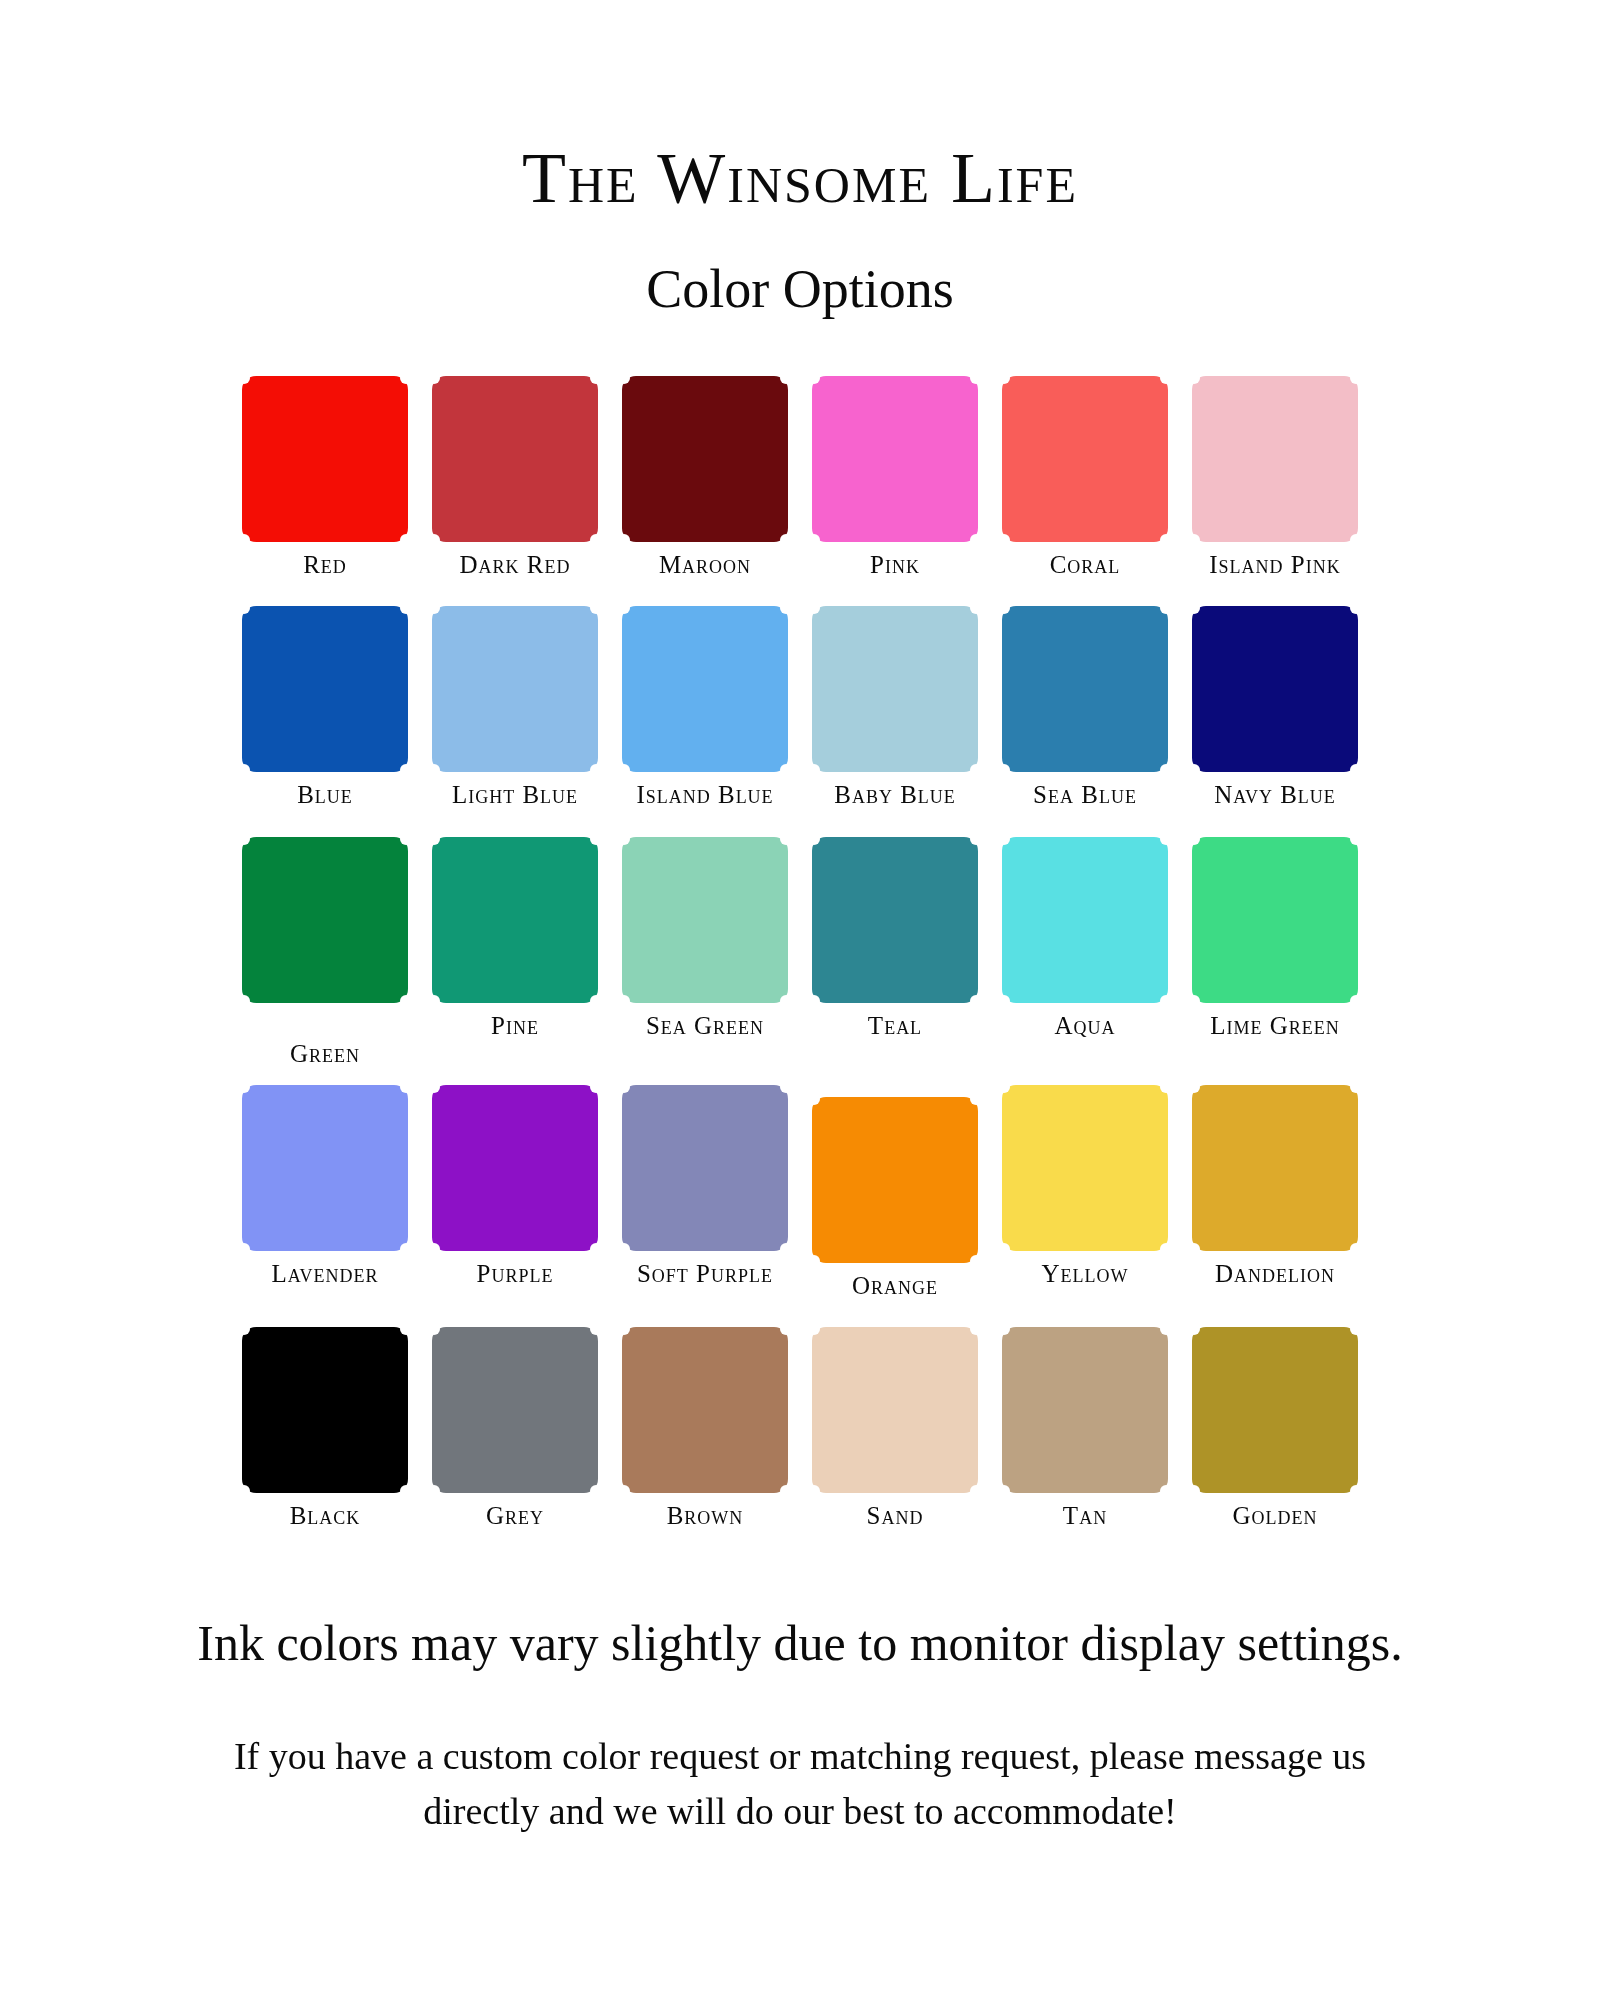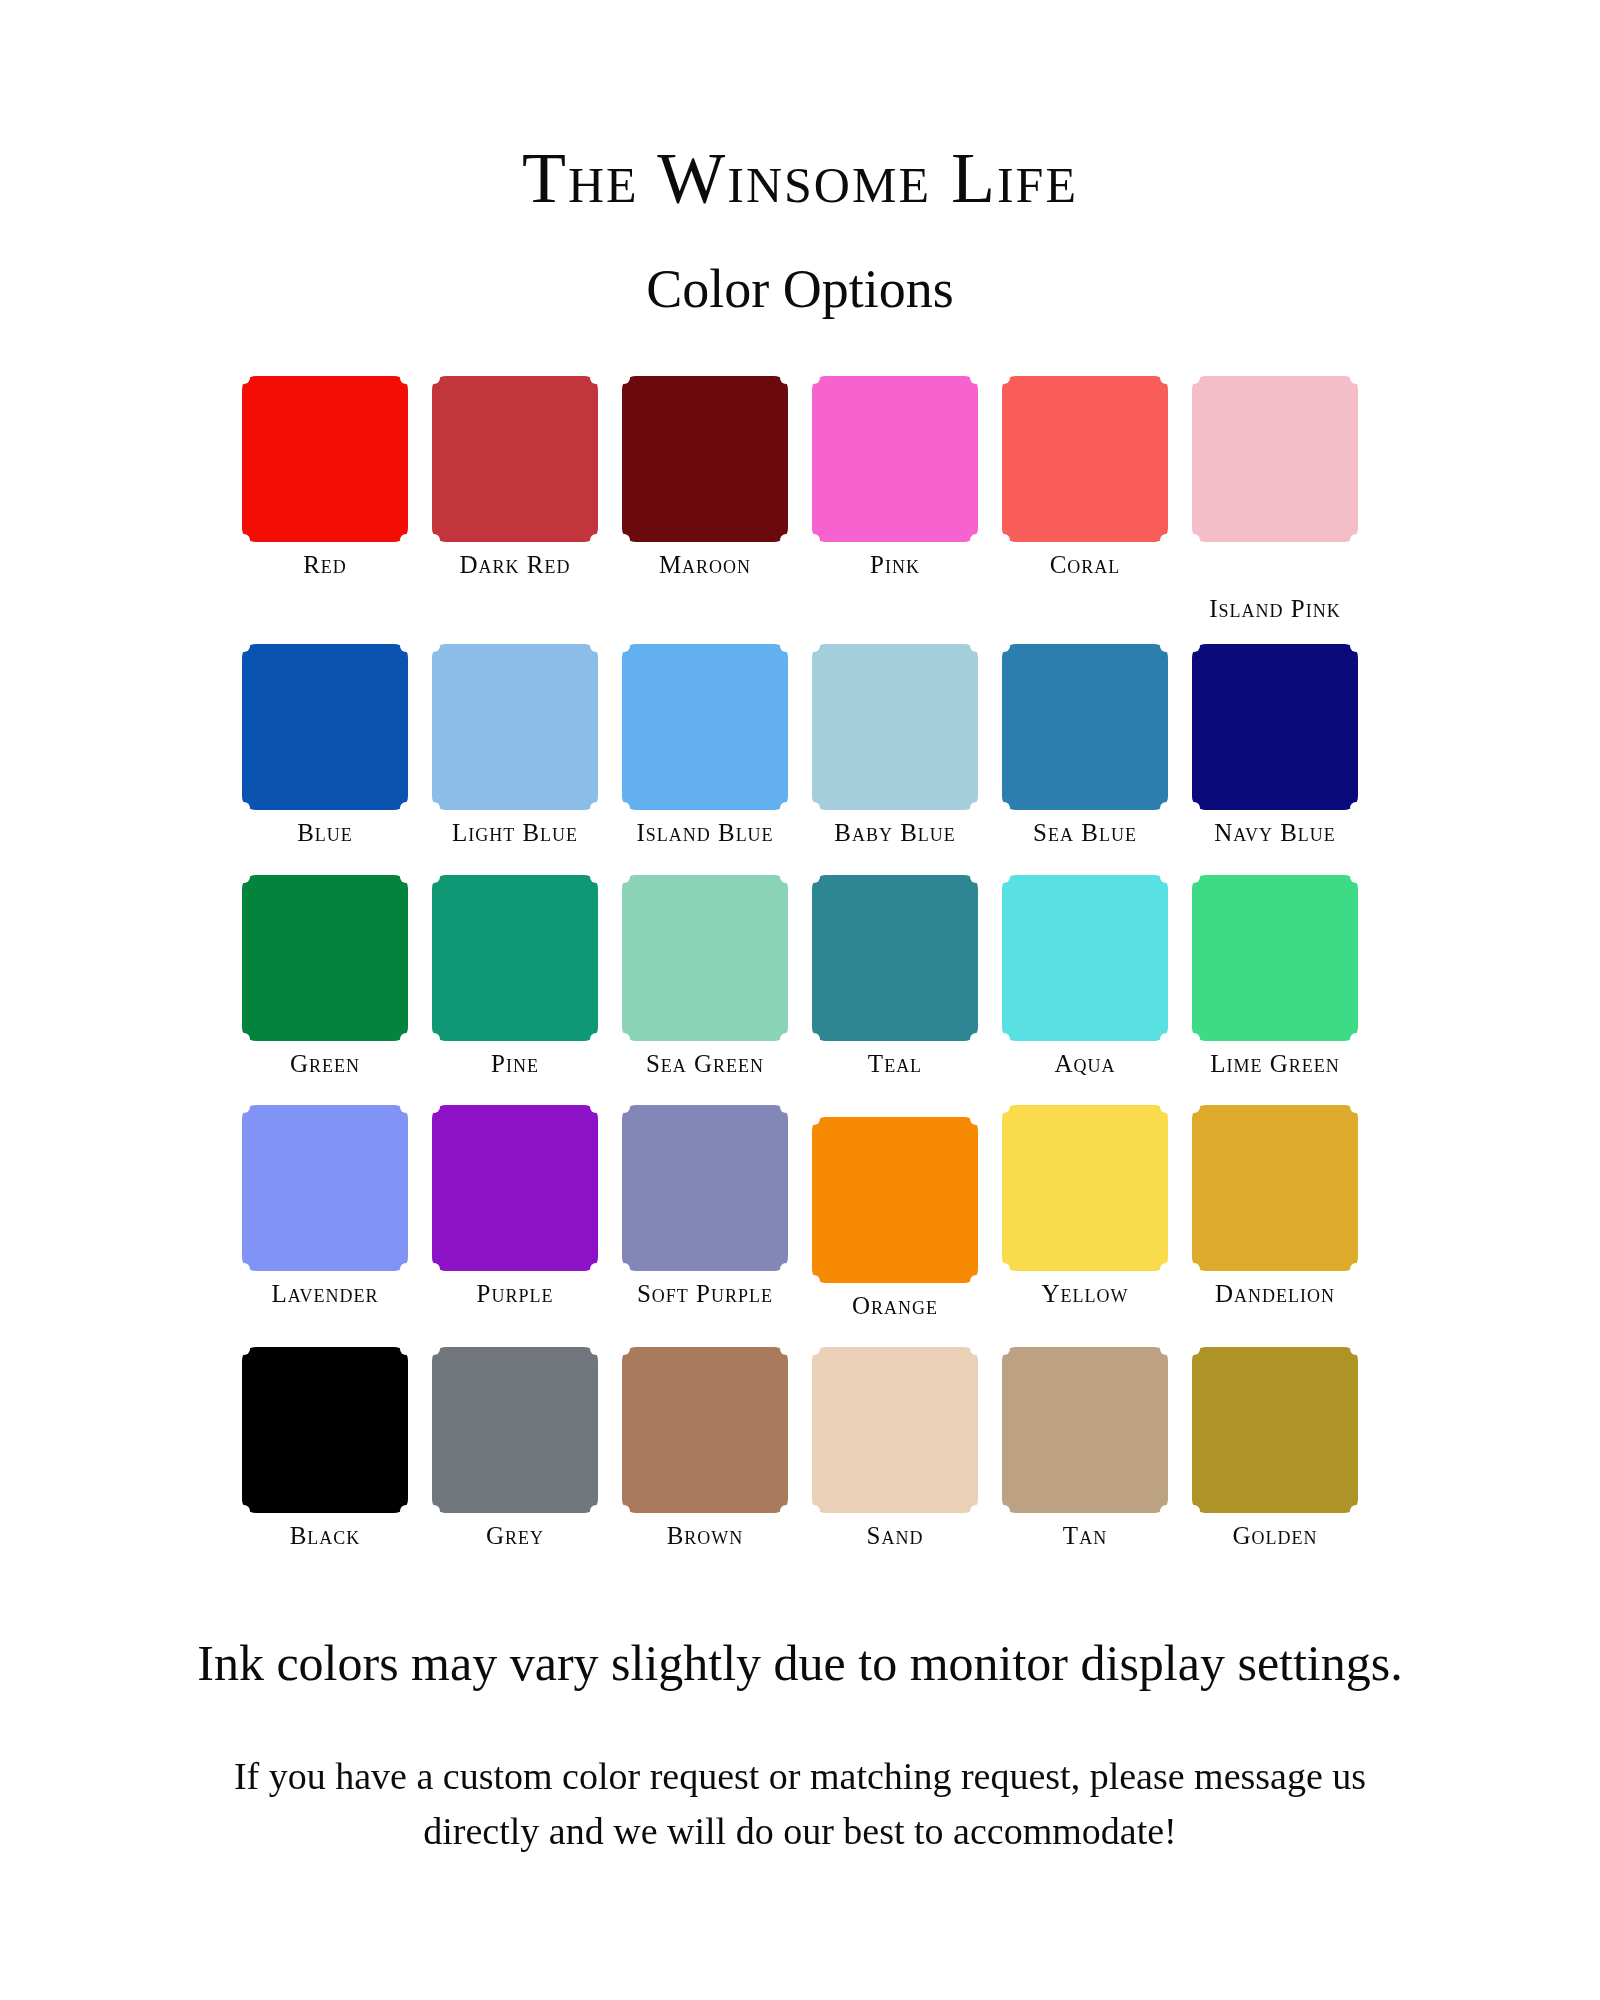--- a/index.html
+++ b/index.html
@@ -131,21 +131,21 @@
         <div class="chip-label">Maroon</div>
       </div>
       <div class="swatch-cell" style="margin-bottom: 22px;">
         <div class="chip" style="background: rgb(247, 99, 206);"></div>
         <div class="chip-label">Pink</div>
       </div>
       <div class="swatch-cell" style="margin-bottom: 22px;">
         <div class="chip" style="background: rgb(249, 93, 89);"></div>
         <div class="chip-label">Coral</div>
       </div>
-      <div class="swatch-cell" style="margin-bottom: 16px; gap: 44px;">
+      <div class="swatch-cell" style="margin-bottom: 16px;">
         <div class="chip" style="background: rgb(243, 190, 199);"></div>
         <div class="chip-label">Island Pink</div>
       </div>
       <div class="swatch-cell" style="margin-bottom: 22px;">
         <div class="chip" style="background: rgb(11, 83, 176);"></div>
         <div class="chip-label">Blue</div>
       </div>
       <div class="swatch-cell" style="margin-bottom: 22px;">
         <div class="chip" style="background: rgb(140, 188, 232);"></div>
         <div class="chip-label">Light Blue</div>
@@ -159,21 +159,21 @@
         <div class="chip-label">Baby Blue</div>
       </div>
       <div class="swatch-cell" style="margin-bottom: 22px;">
         <div class="chip" style="background: rgb(43, 126, 174);"></div>
         <div class="chip-label">Sea Blue</div>
       </div>
       <div class="swatch-cell" style="margin-bottom: 22px;">
         <div class="chip" style="background: rgb(10, 10, 122);"></div>
         <div class="chip-label">Navy Blue</div>
       </div>
-      <div class="swatch-cell" style="margin-bottom: 12px;">
+      <div class="swatch-cell" style="margin-bottom: 12px; gap: 28px;">
         <div class="chip" style="background: rgb(4, 131, 60);"></div>
         <div class="chip-label">Green</div>
       </div>
       <div class="swatch-cell" style="margin-bottom: 22px;">
         <div class="chip" style="background: rgb(16, 152, 116);"></div>
         <div class="chip-label">Pine</div>
       </div>
       <div class="swatch-cell" style="margin-bottom: 22px;">
         <div class="chip" style="background: rgb(139, 211, 182);"></div>
         <div class="chip-label">Sea Green</div>

